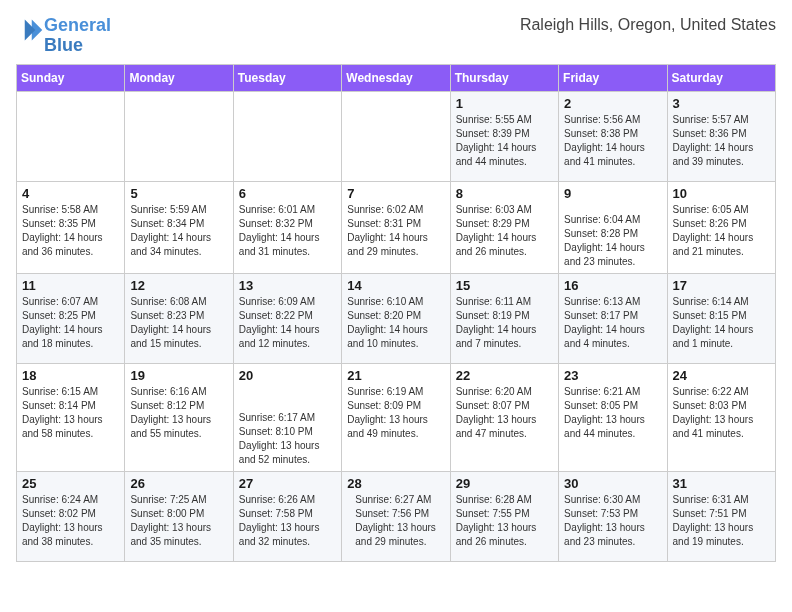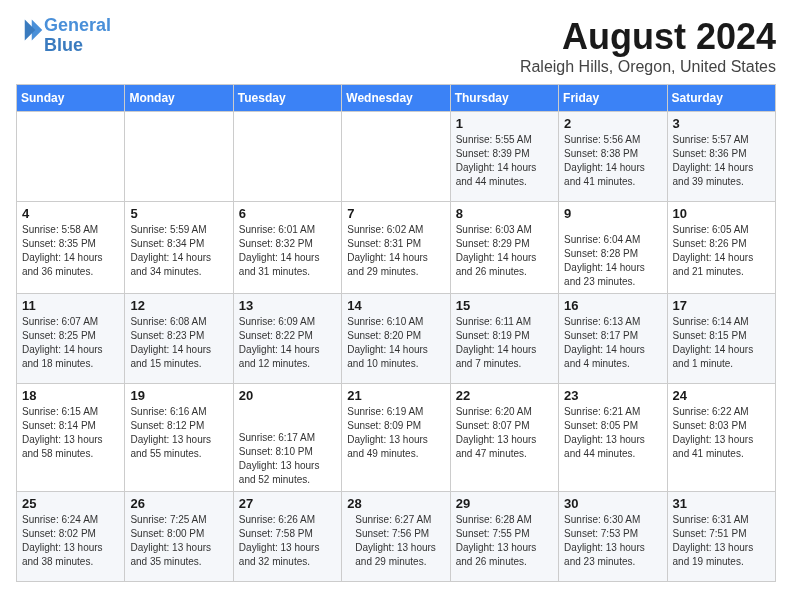--- a/index.html
+++ b/index.html
@@ -44,21 +44,21 @@
     .location {
       font-size: 16px;
       color: #444;
     }
     .calendar {
       width: 100%;
       border-collapse: collapse;
       border: 1px solid #ccc;
     }
     .calendar th {
-      background: #3b82f6;
+      background: #8b5cf6;
       color: #fff;
       font-size: 12px;
       font-weight: bold;
       padding: 6px 4px;
       text-align: left;
       border: 1px solid #ccc;
     }
     .calendar td {
       vertical-align: top;
       padding: 4px 5px;
@@ -100,21 +100,20 @@
       <rect x="0" y="0" width="32" height="32" fill="none"></rect>
       <polygon points="18,4 30,16 18,28" fill="#4a90d9"></polygon>
       <polygon points="10,4 22,16 10,28" fill="#3a7bbf"></polygon>
     </svg>
     <div class="logo-text">
       <div><span>General</span></div>
       <div><span style="color:#3a7bbf">Blue</span></div>
     </div>
   </div>
   <div class="title-block">
-    <div class="month-title">August 2024</div>
     <div class="location">Raleigh Hills, Oregon, United States</div>
   </div>
 </div>
 
 <table class="calendar">
   <thead>
     <tr>
     <th>Sunday</th>
         <th>Monday</th>
         <th>Tuesday</th>

